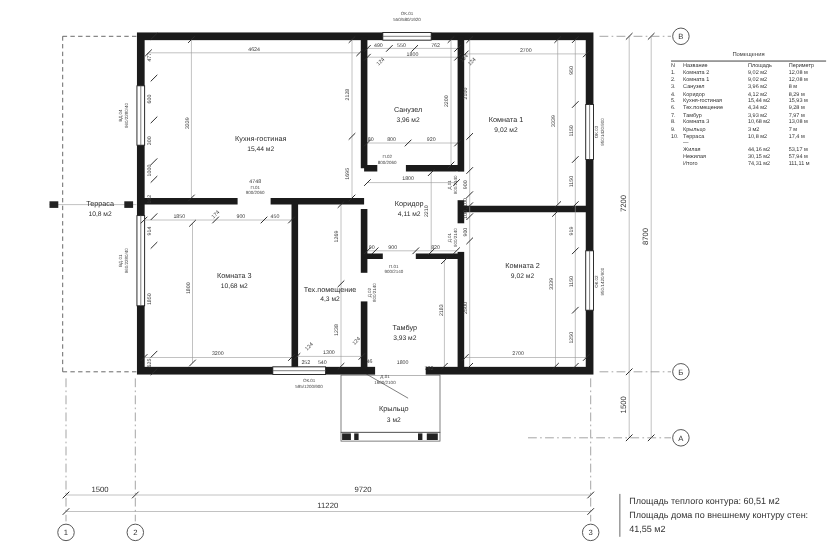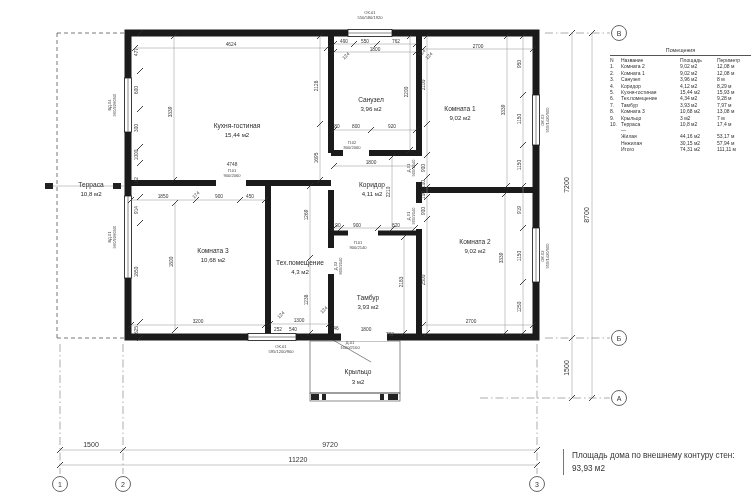--- a/index.html
+++ b/index.html
@@ -345,16 +345,17 @@
         <span></span>
         <span>Итого</span>
         <span>74,31 м2</span>
         <span>111,11 м</span>
       </div>
     </div>
 </div>
 
 
 <div class="summary">
-  <div>Площадь дома по внешнему контуру стен: 93,93 м2</div>
+  <div>Площадь теплого контура: 60,51 м2</div>
+  <div>Площадь дома по внешнему контуру стен: 41,55 м2</div>
 </div>
 
 </div>
 
 </body></html>

